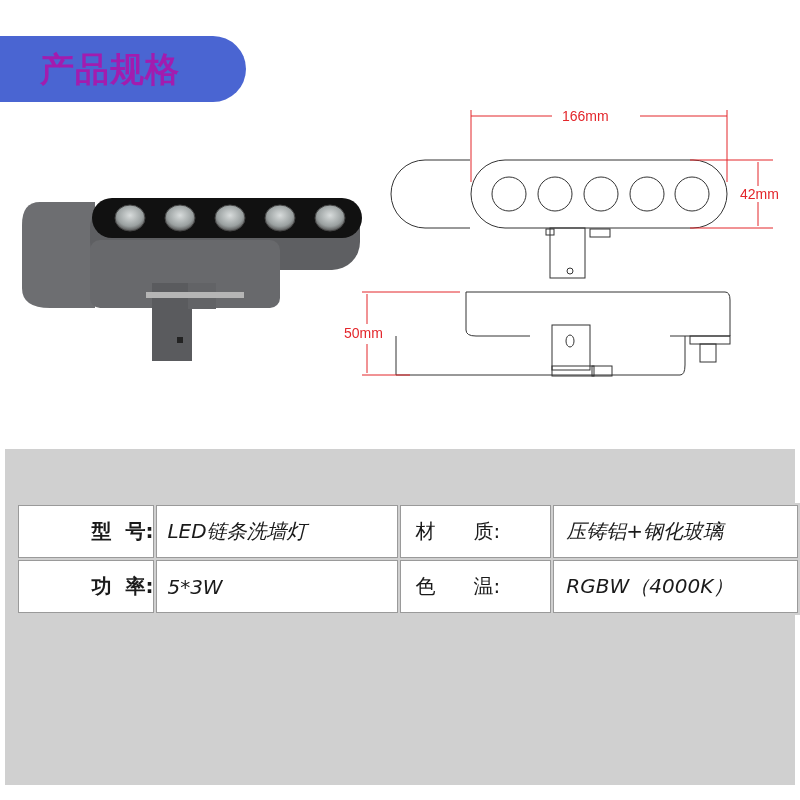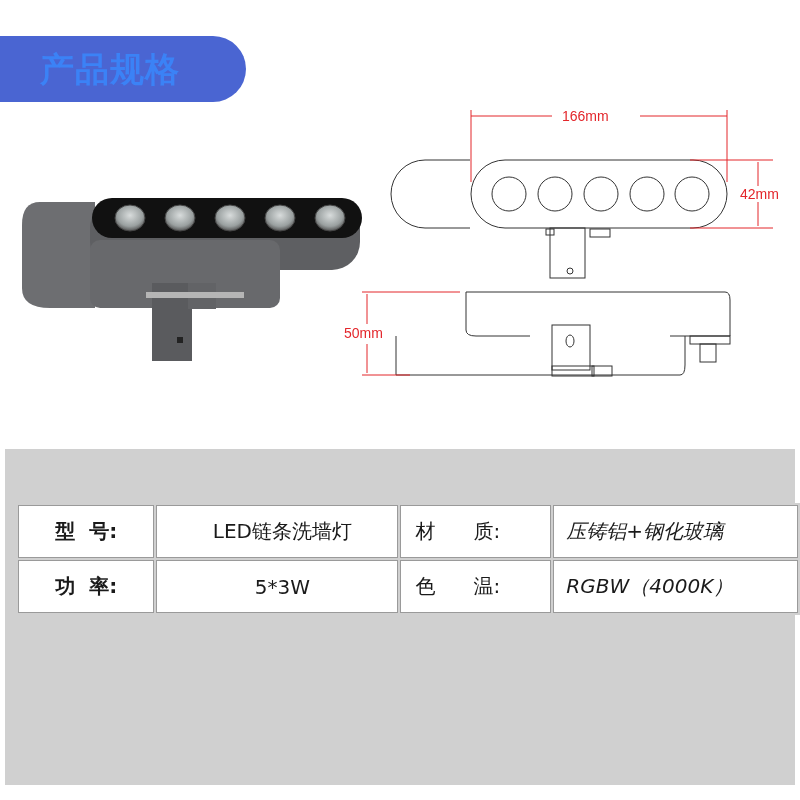--- a/index.html
+++ b/index.html
@@ -1,31 +1,31 @@
 <!DOCTYPE html>
 <html><head>
 <meta charset="utf-8">
 <style>
   html, body { margin:0; padding:0; }
   body { width:800px; height:800px; background:#ffffff; position:relative; overflow:hidden;
          font-family:"DejaVu Sans", "Liberation Sans", sans-serif; }
   .header-pill { position:absolute; left:0; top:36px; width:246px; height:66px; background:#4a65d2;
                  border-radius:0 33px 33px 0; }
-  .header-title { position:absolute; left:40px; top:42px; color:#3b82f6; font-size:34px; font-weight:bold;
+  .header-title { position:absolute; left:40px; top:42px; color:#a21caf; font-size:34px; font-weight:bold;
                   letter-spacing:1px; line-height:54px; }
   .photo { position:absolute; left:10px; top:180px; width:360px; height:200px; }
   .drawing { position:absolute; left:330px; top:90px; width:470px; height:300px; }
   .dim { fill:#e3262b; font-family:"Liberation Sans", sans-serif; font-size:14px; }
   .panel { position:absolute; left:5px; top:449px; width:790px; height:336px; background:#d0d0d0; }
   table.spec { position:absolute; left:16px; top:503px; border-collapse:separate; border-spacing:2px;
                background:#d0d0d0; }
   table.spec td { background:#fff; border:1px solid #9a9a9a; height:51px; font-size:20px; color:#1a1a1a;
                   padding:0; }
-  td.lbl { width:136px; text-align:center; font-weight:bold;margin-top:40px; }
-  td.val { width:232px; padding-left:10px !important; text-align:center; }
+  td.lbl { width:136px; text-align:right; font-weight:bold;margin-top:40px; }
+  td.val { width:232px; padding-left:10px !important; text-align:left;font-style:italic; }
   td.lbl2 { width:136px; text-align:left; padding-left:14px !important; font-weight:normal; }
   td.val2 { width:232px; padding-left:12px !important;font-style:italic; }
 </style>
 </head>
 <body>
 
 <div class="header-pill"></div>
 <div class="header-title">产品规格</div>
 
 <svg class="photo" viewBox="0 0 360 200">

